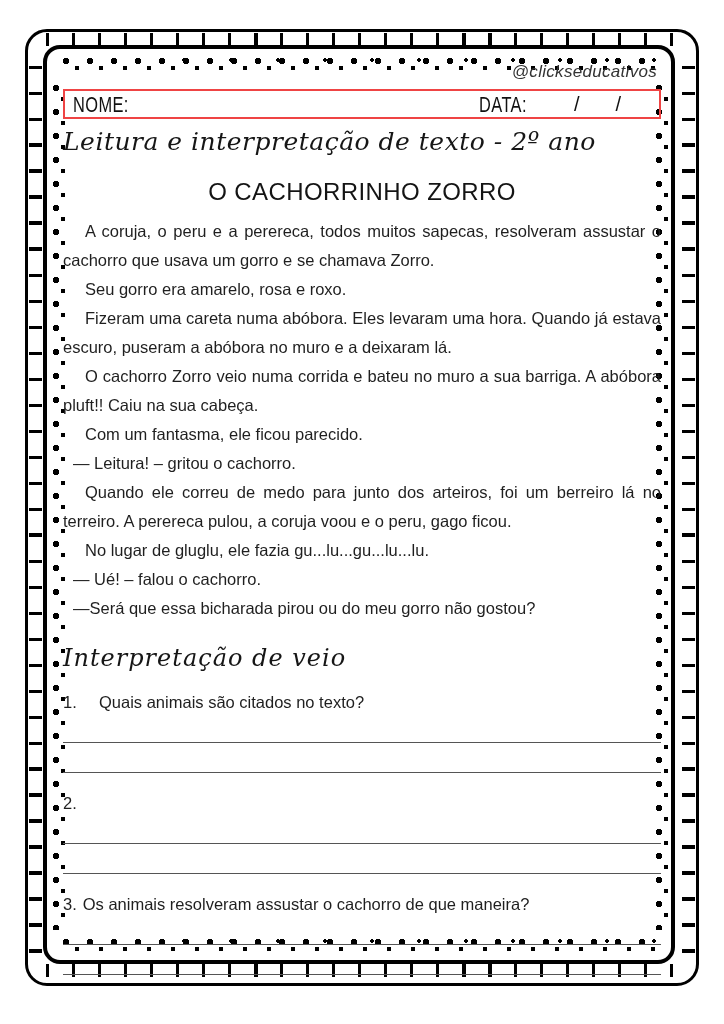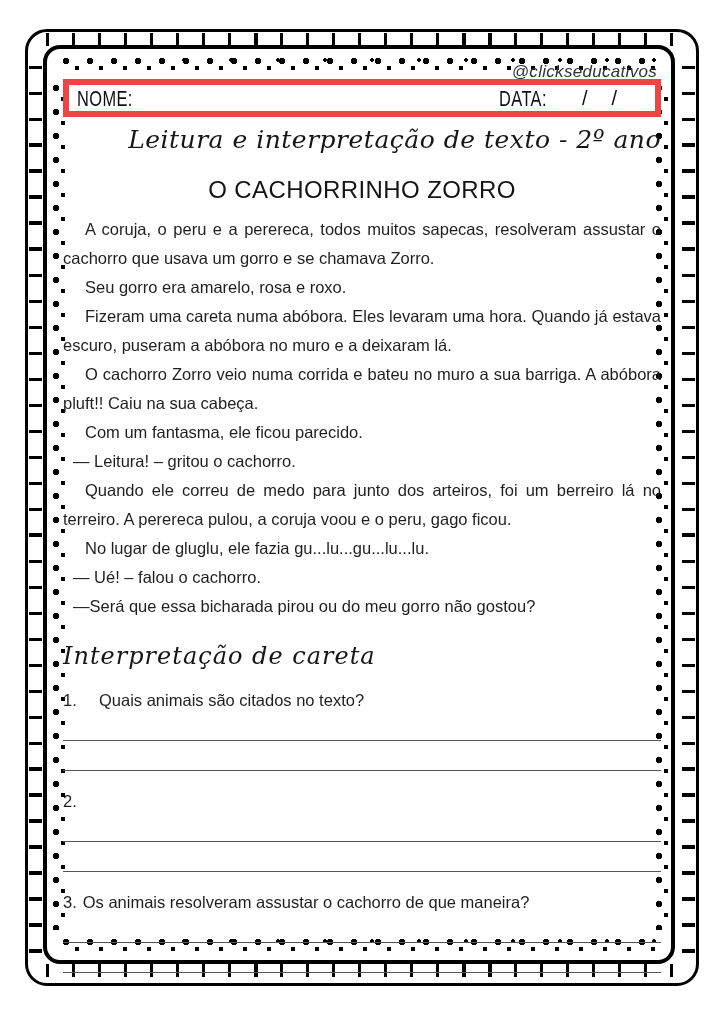--- a/index.html
+++ b/index.html
@@ -32,28 +32,28 @@
       radial-gradient(circle 3.1px at 6px 6px,#000 97%,transparent),
       radial-gradient(circle 2.4px at 13px 17px,#000 97%,transparent);
     background-size:20px 24px,20px 24px;}
   .dots-v.left{left:50px;}
   .dots-v.right{left:653px;}
 
   
   .content{position:absolute;left:63px;top:62px;width:598px;}
   .credit{text-align:right;font-size:17px;color:#333;letter-spacing:.3px;
     padding-right:4px;height:16px;font-style:italic;}
-  .name-date-box{border:6px solid #ef4444;height:26px;display:flex;align-items:center;
-    padding:0 8px;margin-top:1px;}
+  .name-date-box{border:2px solid #ef4444;height:26px;display:flex;align-items:center;
+    padding:0 8px;margin-top:11px;}
   .hand-label{font-size:20px;letter-spacing:.5px;color:#111;
     transform:scaleY(1.08) scaleX(.82);transform-origin:left center;white-space:nowrap;}
-  .date-group{margin-left:auto;display:flex;align-items:center;gap:24px;padding-right:30px;}
+  .date-group{margin-left:auto;display:flex;align-items:center;gap:36px;padding-right:30px;}
   .slash{font-size:20px;color:#111;}
 
-  .worksheet-title{margin-top:8px;text-align:right;font-family:"DejaVu Serif",serif;
+  .worksheet-title{margin-top:8px;text-align:left;font-family:"DejaVu Serif",serif;
     font-style:italic;font-size:25px;color:#161616;letter-spacing:.5px;}
   .story-title{margin-top:22px;text-align:center;font-size:24px;color:#141414;
     letter-spacing:.4px;}
   .story{margin-top:11px;}
   .story p{margin:0;font-size:16.5px;line-height:29px;text-align:justify;
     text-indent:22px;color:#1f1f1f;}
   .story p.dlg{text-indent:10px;text-align:left;}
 
   .interp-title{margin-top:21px;font-family:"DejaVu Serif",serif;font-style:italic;
     font-size:24px;color:#161616;letter-spacing:1px;}
@@ -101,21 +101,21 @@
     <p>Fizeram uma careta numa abóbora. Eles levaram uma hora. Quando já estava escuro, puseram a abóbora no muro e a deixaram lá.</p>
     <p>O cachorro Zorro veio numa corrida e bateu no muro a sua barriga. A abóbora pluft!! Caiu na sua cabeça.</p>
     <p>Com um fantasma, ele ficou parecido.</p>
     <p class="dlg">— Leitura! – gritou o cachorro.</p>
     <p>Quando ele correu de medo para junto dos arteiros, foi um berreiro lá no terreiro. A perereca pulou, a coruja voou e o peru, gago ficou.</p>
     <p>No lugar de gluglu, ele fazia gu...lu...gu...lu...lu.</p>
     <p class="dlg">— Ué! – falou o cachorro.</p>
     <p class="dlg">—Será que essa bicharada pirou ou do meu gorro não gostou?</p>
   </div>
 
-  <div class="interp-title">Interpretação de careta</div>
+  <div class="interp-title">Interpretação de veio</div>
 
   <div class="question q1">
     <div class="q-row">
       <span class="q-num">1.</span>
       <span>Quais animais são citados no texto?</span>
     </div>
     <div class="answer-line"></div>
     <div class="answer-line"></div>
   </div>
 

